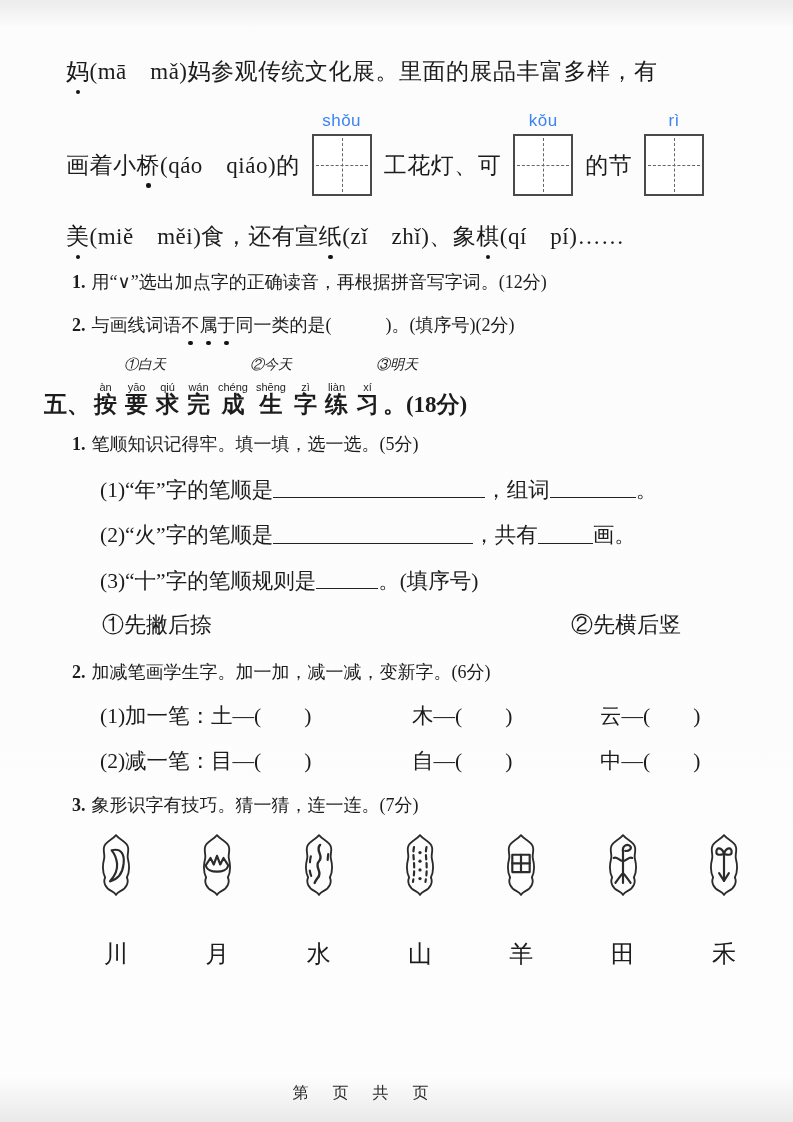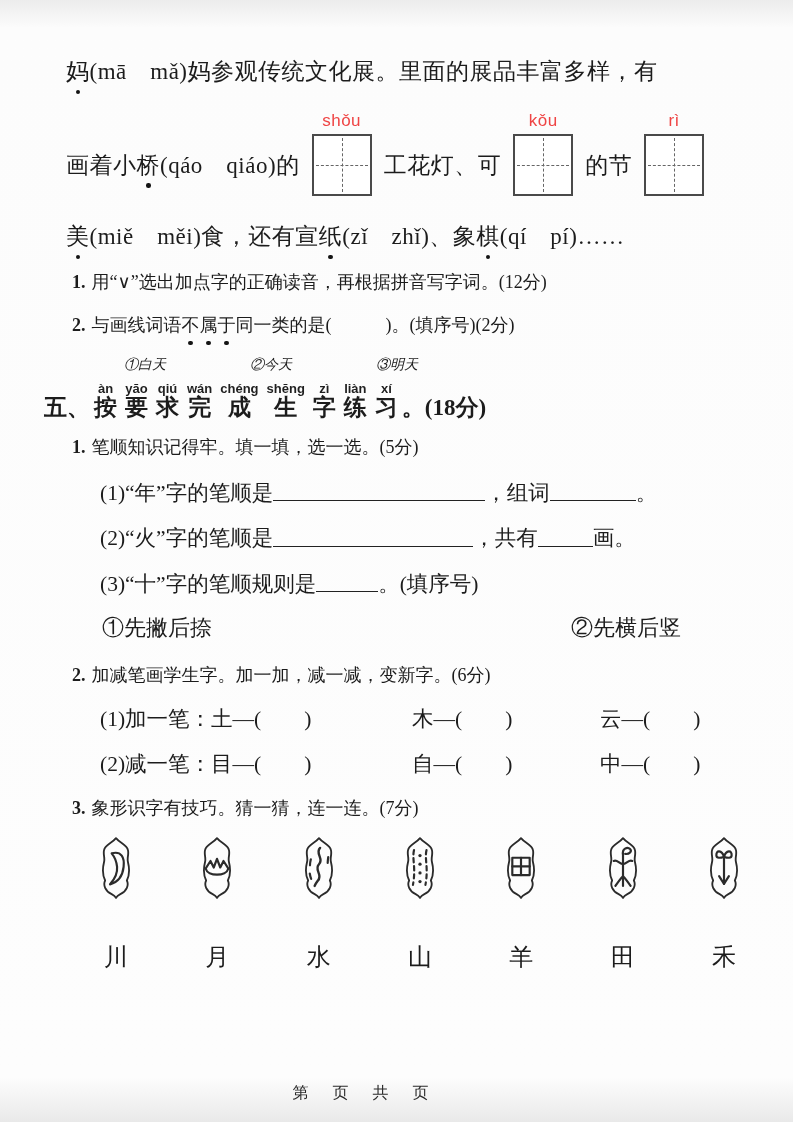--- a/index.html
+++ b/index.html
@@ -14,32 +14,32 @@
   .qline{font-size:18px;line-height:1.4;white-space:nowrap;}
   .qnum{font-weight:700;margin-right:6px;}
   
   .dot{position:relative;display:inline-block;}
   .dot::after{content:"";position:absolute;left:50%;bottom:-7px;width:4.5px;height:4.5px;
     margin-left:-2.25px;border-radius:50%;background:#141414;}
   
   .wrow{display:flex;align-items:center;margin-top:16px;height:88px;padding-top:18px;box-sizing:content-box;}
   .wbox{position:relative;width:56px;height:58px;border:2px solid #4a4a4a;margin:0 12px;flex:0 0 auto;background:#fff;}
   .wbox .py{position:absolute;top:-26px;left:0;width:100%;text-align:center;
-    font-family:"Liberation Sans","DejaVu Sans",sans-serif;font-size:17px;color:#ef4444;}
+    font-family:"Liberation Sans","DejaVu Sans",sans-serif;font-size:17px;color:#3b82f6;}
   .wbox .h{position:absolute;left:2px;right:2px;top:50%;border-top:1.6px dashed #666;}
   .wbox .v{position:absolute;top:2px;bottom:2px;left:50%;border-left:1.6px dashed #666;}
   
   .blank{display:inline-block;border-bottom:1.6px solid #222;height:1em;transform:translateY(2px);}
   
   .opts{display:flex;margin-top:18px;margin-left:58px;font-size:14px;gap:84px;white-space:nowrap;font-style:italic;}
   .opts2{display:flex;margin-top:16px;margin-left:36px;font-size:22px;gap:56px;white-space:nowrap;justify-content:space-between;}
   
   .sec{margin-top:8px;margin-left:-22px;font-size:23px;font-weight:700;white-space:nowrap;}
   .sec ruby{margin:0 4px;}
-  .sec rt{font-family:"Liberation Sans","DejaVu Sans",sans-serif;font-size:13px;font-weight:700;color:#1f1f1f;letter-spacing:0;}
+  .sec rt{font-family:"Liberation Sans","DejaVu Sans",sans-serif;font-size:11px;font-weight:400;color:#1f1f1f;letter-spacing:0;}
   .sub{margin-top:16px;margin-left:34px;font-size:21.5px;white-space:nowrap;}
   .addrow{display:flex;margin-top:16px;margin-left:34px;font-size:21.5px;white-space:nowrap;}
   .addrow .c1{flex:0 0 312px;}
   .addrow .c2{flex:0 0 188px;}
   
   .pictos{display:flex;justify-content:space-between;margin-top:14px;margin-left:24px;width:660px;}
   .pictos .cell{width:52px;display:flex;justify-content:center;}
   .answers{display:flex;justify-content:space-between;margin-top:42px;margin-left:24px;width:660px;
     font-size:24px;}
   .answers .cell{width:52px;text-align:center;}

